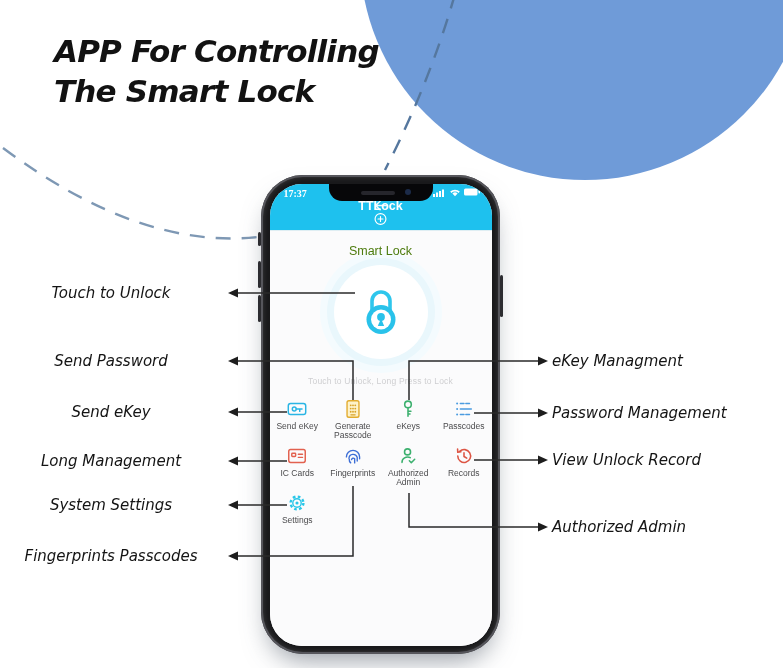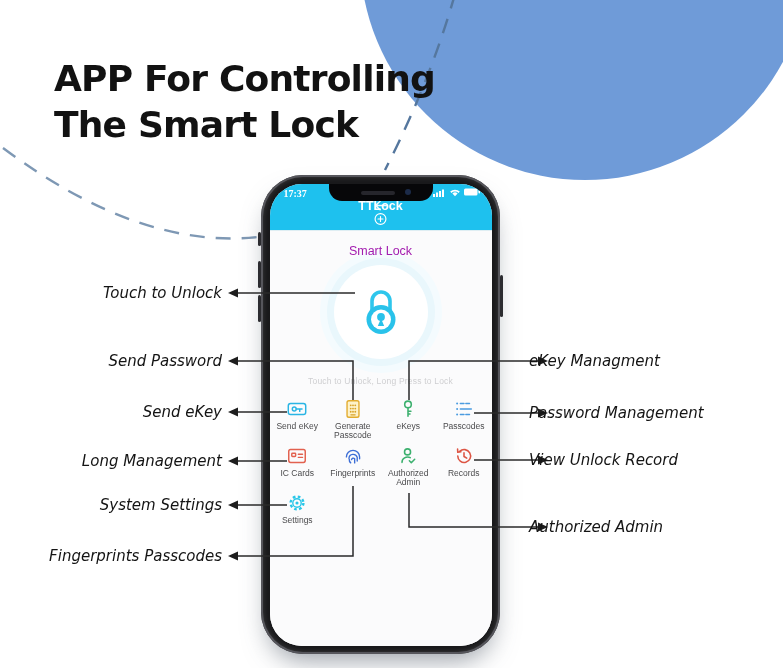--- a/index.html
+++ b/index.html
@@ -3,22 +3,22 @@
 <meta charset="utf-8">
 <style>
   html,body{margin:0;padding:0;background:#fff;}
   .stage{position:relative;width:783px;height:668px;background:#ffffff;overflow:hidden;
          font-family:"DejaVu Sans",sans-serif;}
   
   .blue-ball{position:absolute;left:360px;top:-270px;width:450px;height:450px;border-radius:50%;
              background:#6f9bd8;}
   .deco-svg{position:absolute;left:0;top:0;z-index:1;}
   
-  .headline{position:absolute;left:54px;top:56px;z-index:2;
-            font-weight:bold;font-size:36px;line-height:1.28;
+  .headline{position:absolute;left:54px;top:32px;z-index:2;
+            font-style:italic;font-weight:bold;font-size:31px;line-height:1.28;
             letter-spacing:-0.8px;color:#121212;}
   
   .phone{position:absolute;left:261px;top:175px;width:239px;height:479px;z-index:3;
          background:#19191b;border-radius:42px;
          box-shadow:inset 0 0 0 2px #56565c,inset 0 0 7px rgba(255,255,255,.28),
                     0 14px 26px -8px rgba(70,80,95,.55);}
   .side-btn{position:absolute;width:3px;background:#2c2c30;border-radius:2px;z-index:2;}
   .screen{position:absolute;left:8.5px;top:8.5px;width:222px;height:462px;background:#fbfbfc;
           border-radius:32px;overflow:hidden;}
   .notch{position:absolute;left:50%;transform:translateX(-50%);top:0;width:104px;height:17px;
@@ -29,35 +29,35 @@
   .statusbar{display:flex;justify-content:space-between;align-items:flex-start;
              padding:4px 12px 0 14px;color:#fff;font-size:10px;font-weight:bold;
              font-family:Liberation Serif, serif;font-style:normal;}
   .sticons{display:flex;gap:3px;align-items:center;}
   .navbar{position:relative;height:27px;display:flex;align-items:center;justify-content:space-between;
           padding:0 11px;flex-direction:column;}
   .nav-title{position:absolute;left:0;right:0;text-align:center;color:#fff;font-weight:bold;
              font-size:12.5px;font-family:"Liberation Sans",sans-serif;}
   .body-area{position:absolute;left:0;top:46px;width:100%;bottom:0;background:#fbfbfc;
              border-top:1px solid #dfeef3;font-family:"Liberation Sans",sans-serif;}
-  .devname{margin-top:13px;text-align:center;font-size:12.5px;color:#a21caf;}
+  .devname{margin-top:13px;text-align:center;font-size:12.5px;color:#4d7c0f;}
   .lockwrap{width:94px;height:94px;margin:7px auto 0;border-radius:50%;background:#fff;
             box-shadow:0 0 0 7px #e9f7fc,0 0 0 14px #f4fbfe;
             display:flex;align-items:center;justify-content:center;}
   .hint{margin-top:17px;text-align:center;font-size:8.5px;color:#cfcfd1;letter-spacing:.2px;}
   .grid{margin-top:12px;display:grid;grid-template-columns:repeat(4,1fr);row-gap:0;}
   .gcell{height:47px;display:flex;flex-direction:column;align-items:center;}
   .gicon{height:22px;display:flex;align-items:center;justify-content:center;}
   .glabel{margin-top:2px;font-size:8.5px;line-height:1.15;color:#4b4b4d;text-align:center;
           max-width:52px;}
   
   .callout{position:absolute;z-index:6;font-style:italic;font-size:15px;color:#141414;
            line-height:20px;white-space:nowrap;}
-  .callout.left{left:0;width:222px;text-align:right;}
-  .callout.right{left:529px;text-align:center;}
+  .callout.left{left:0;width:222px;text-align:center;}
+  .callout.right{left:552px;text-align:center;}
   .connectors{position:absolute;left:0;top:0;z-index:5;}
 </style>
 </head>
 <body>
 
 <div class="stage">
 
   <div class="blue-ball"></div>
 
   <svg class="deco-svg" width="783" height="668">

